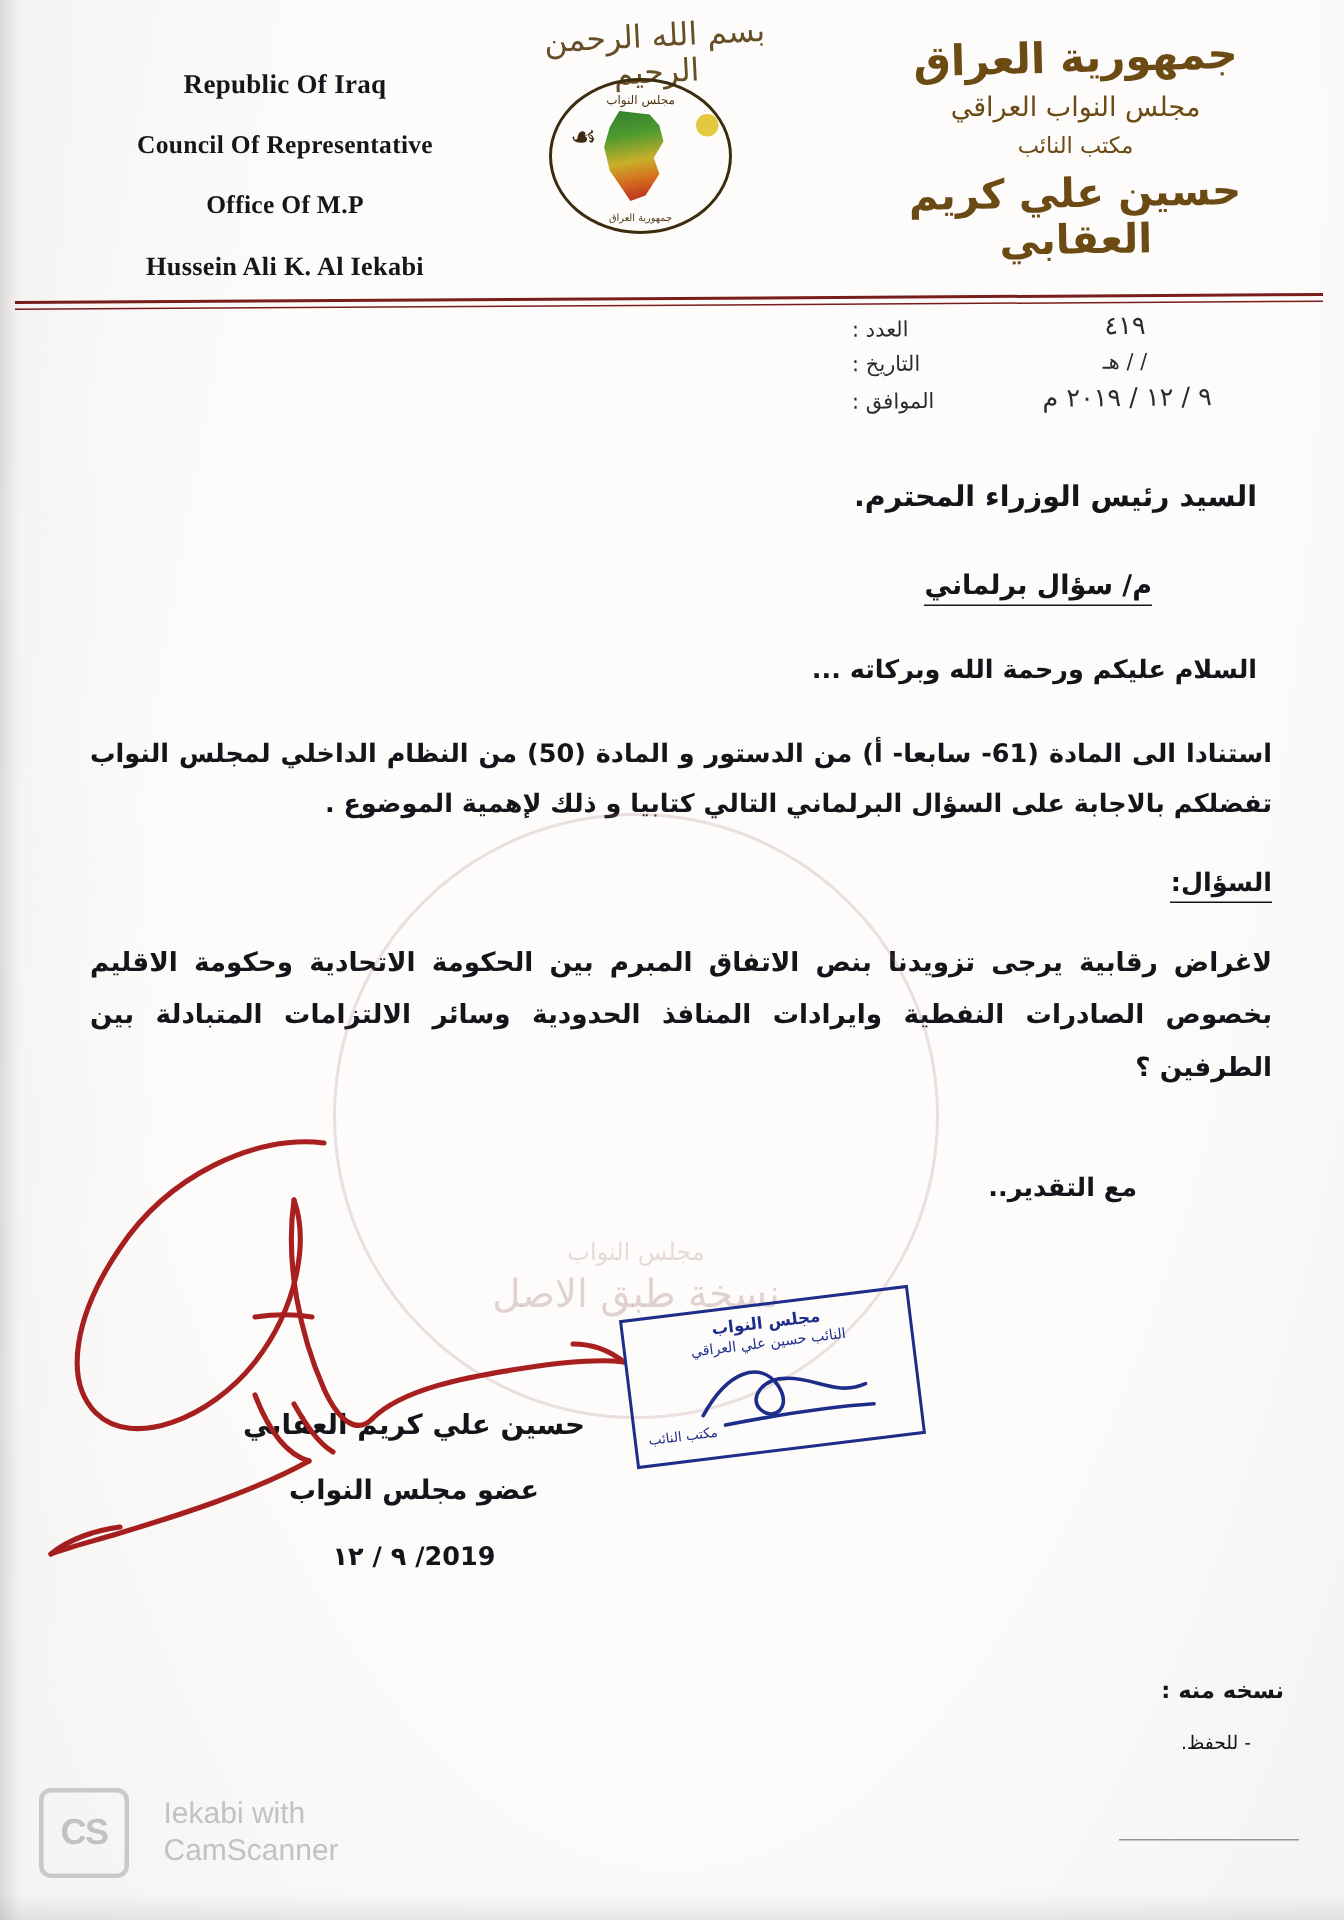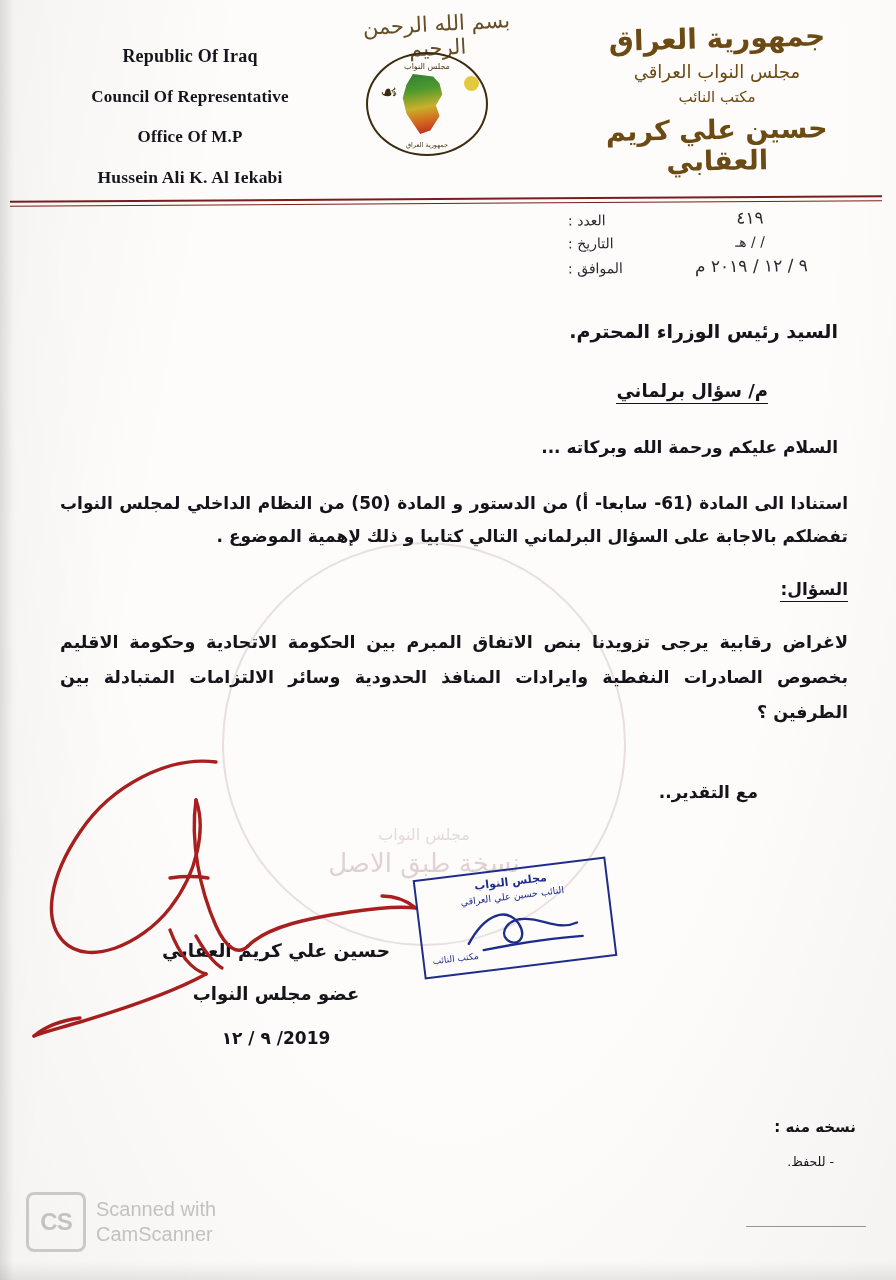--- a/index.html
+++ b/index.html
@@ -430,21 +430,21 @@
     border-top: 1px solid #9a9a9a;
   }
 
   
   .cs-wm {
     position: absolute;
     left: 26px;
     bottom: 28px;
     display: flex;
     align-items: center;
-    gap: 10px;
+    gap: 23px;
     z-index: 7;
   }
   .cs-logo {
     width: 54px;
     height: 54px;
     border: 3px solid #c9c9c9;
     border-radius: 8px;
     color: #c2c2c2;
     font-size: 24px;
     font-weight: bold;
@@ -561,21 +561,21 @@
 
   <div class="cc">
     <div class="cc-title">نسخه منه :</div>
     <div class="cc-item">- للحفظ.</div>
   </div>
   <div class="cc-line"></div>
 
   <div class="cs-wm">
     <div class="cs-logo">CS</div>
     <div class="cs-text">
-      <div>Scanned with</div>
+      <div>Iekabi with</div>
       <div>CamScanner</div>
     </div>
   </div>
 
   <div class="scan-shade"></div>
   <div class="edge-left"></div>
   <div class="edge-bottom"></div>
 </div>
 
 </body></html>

